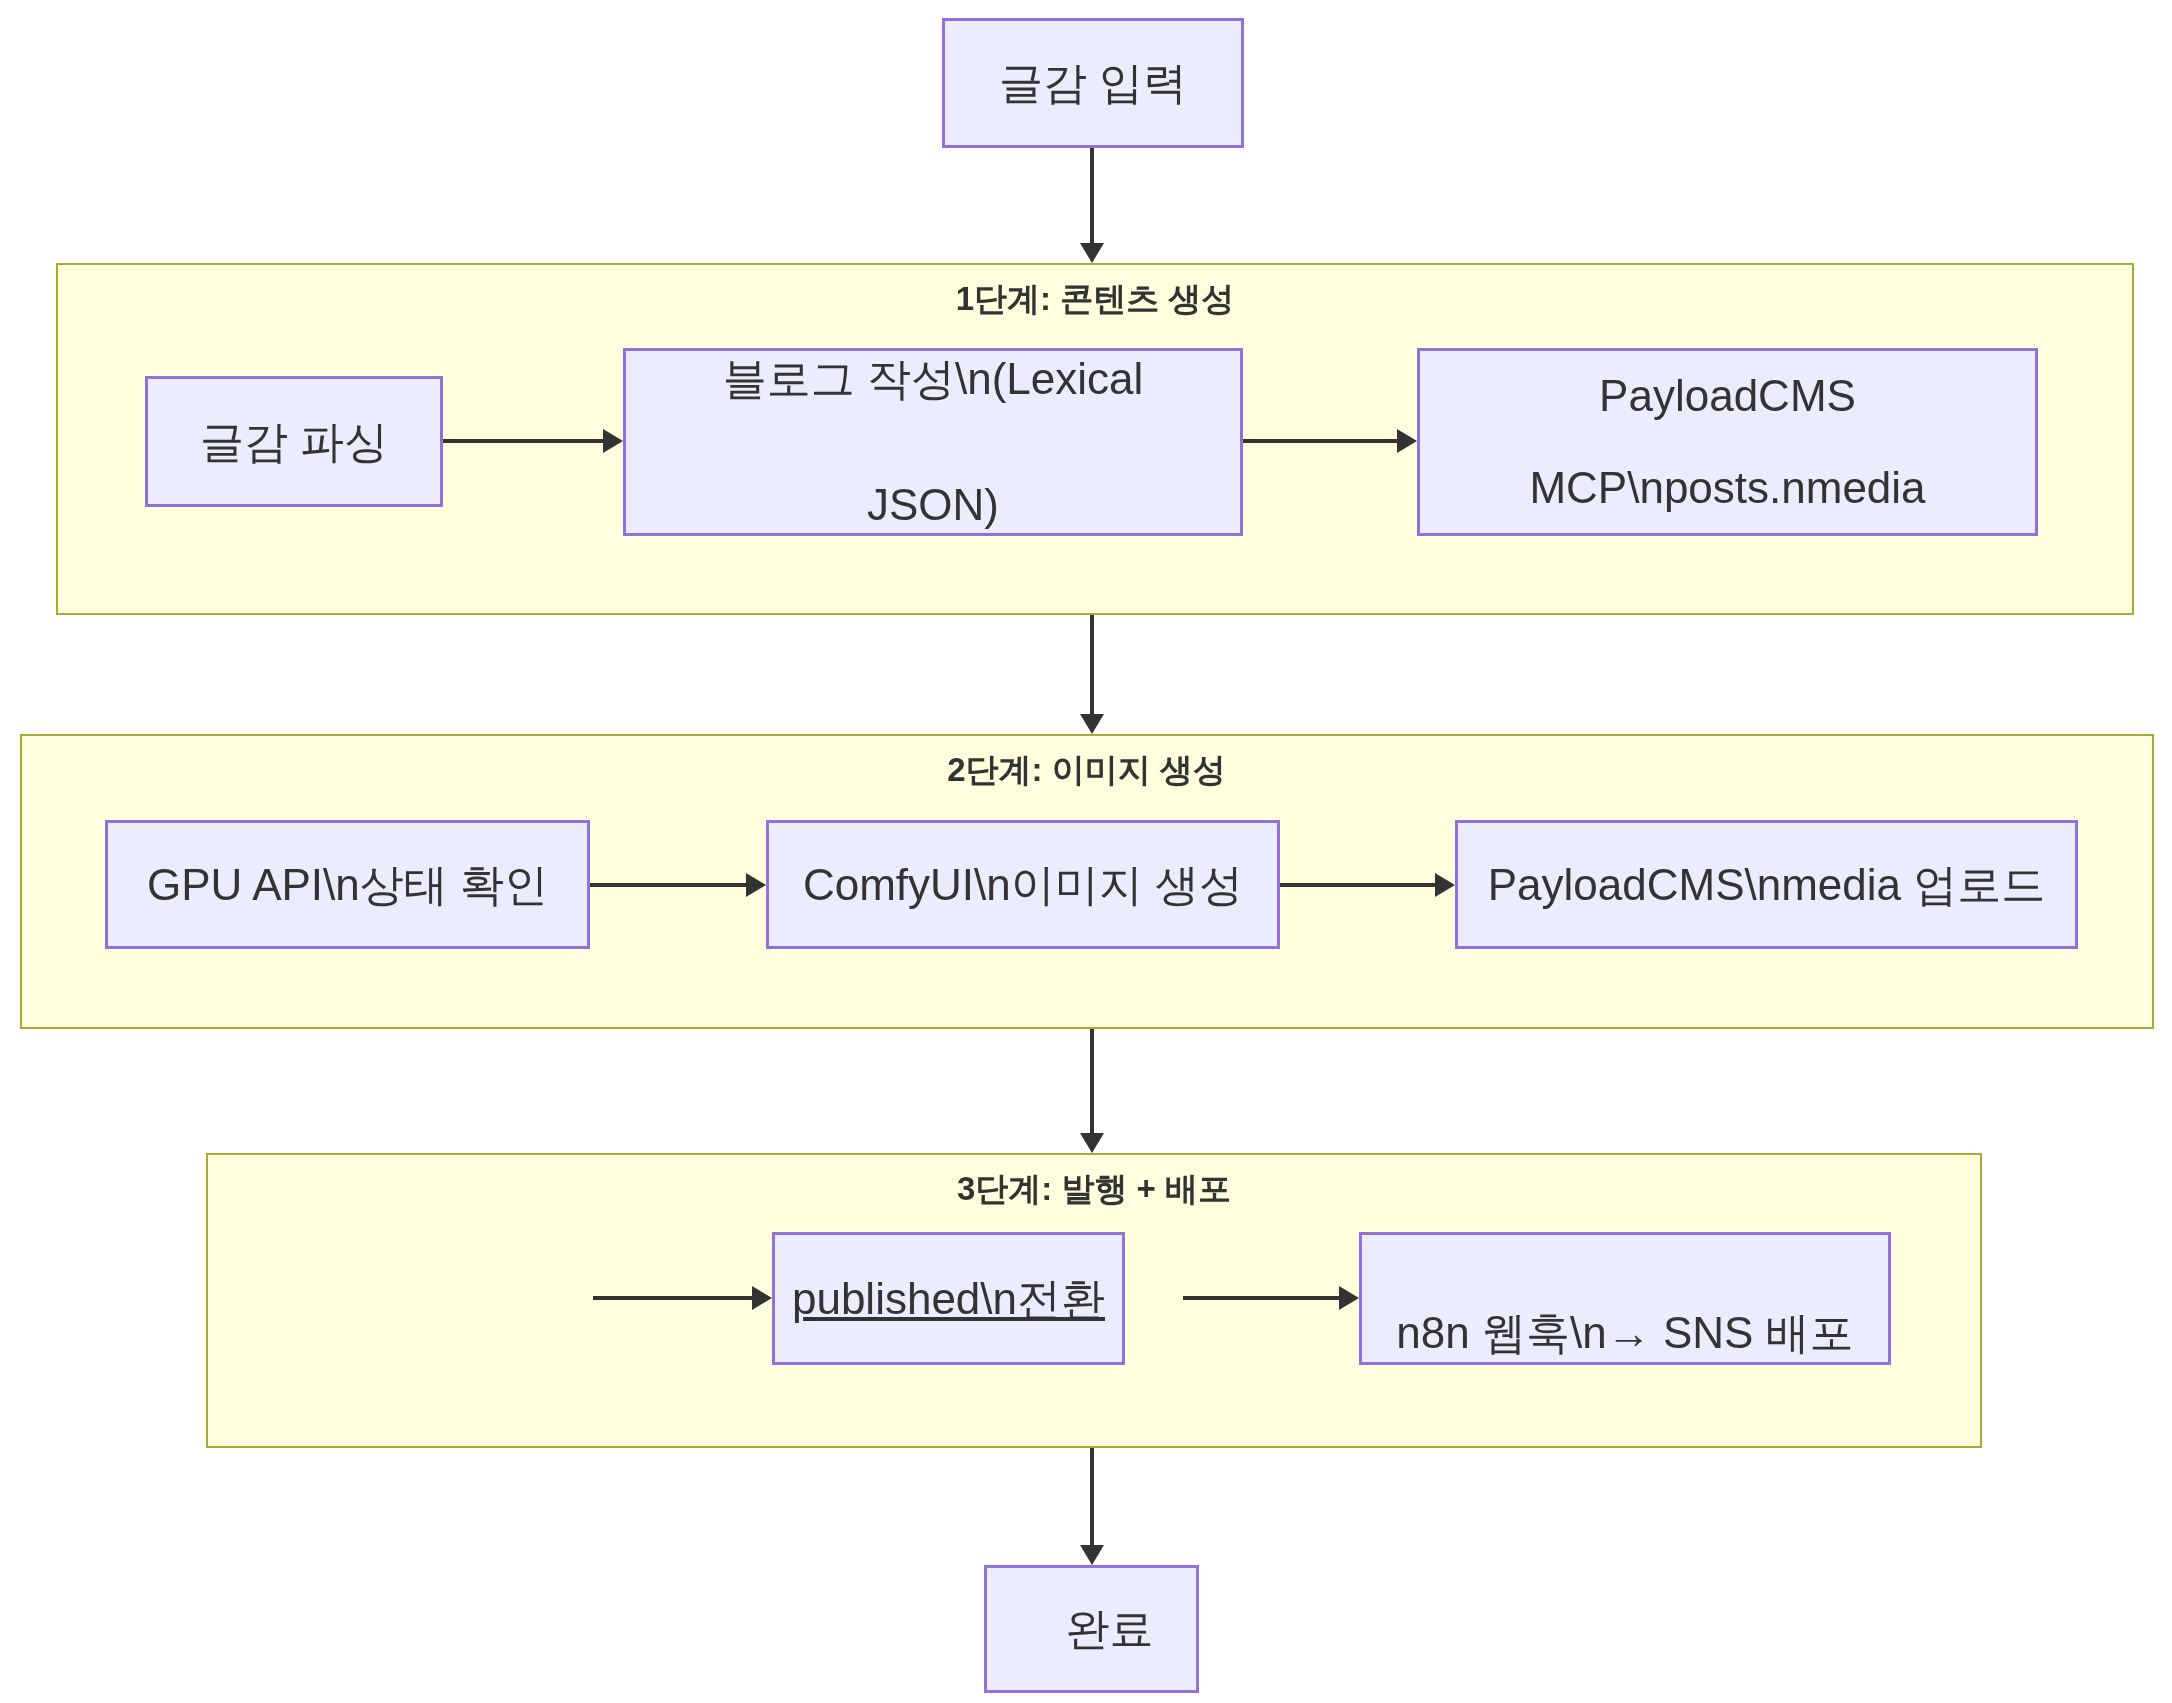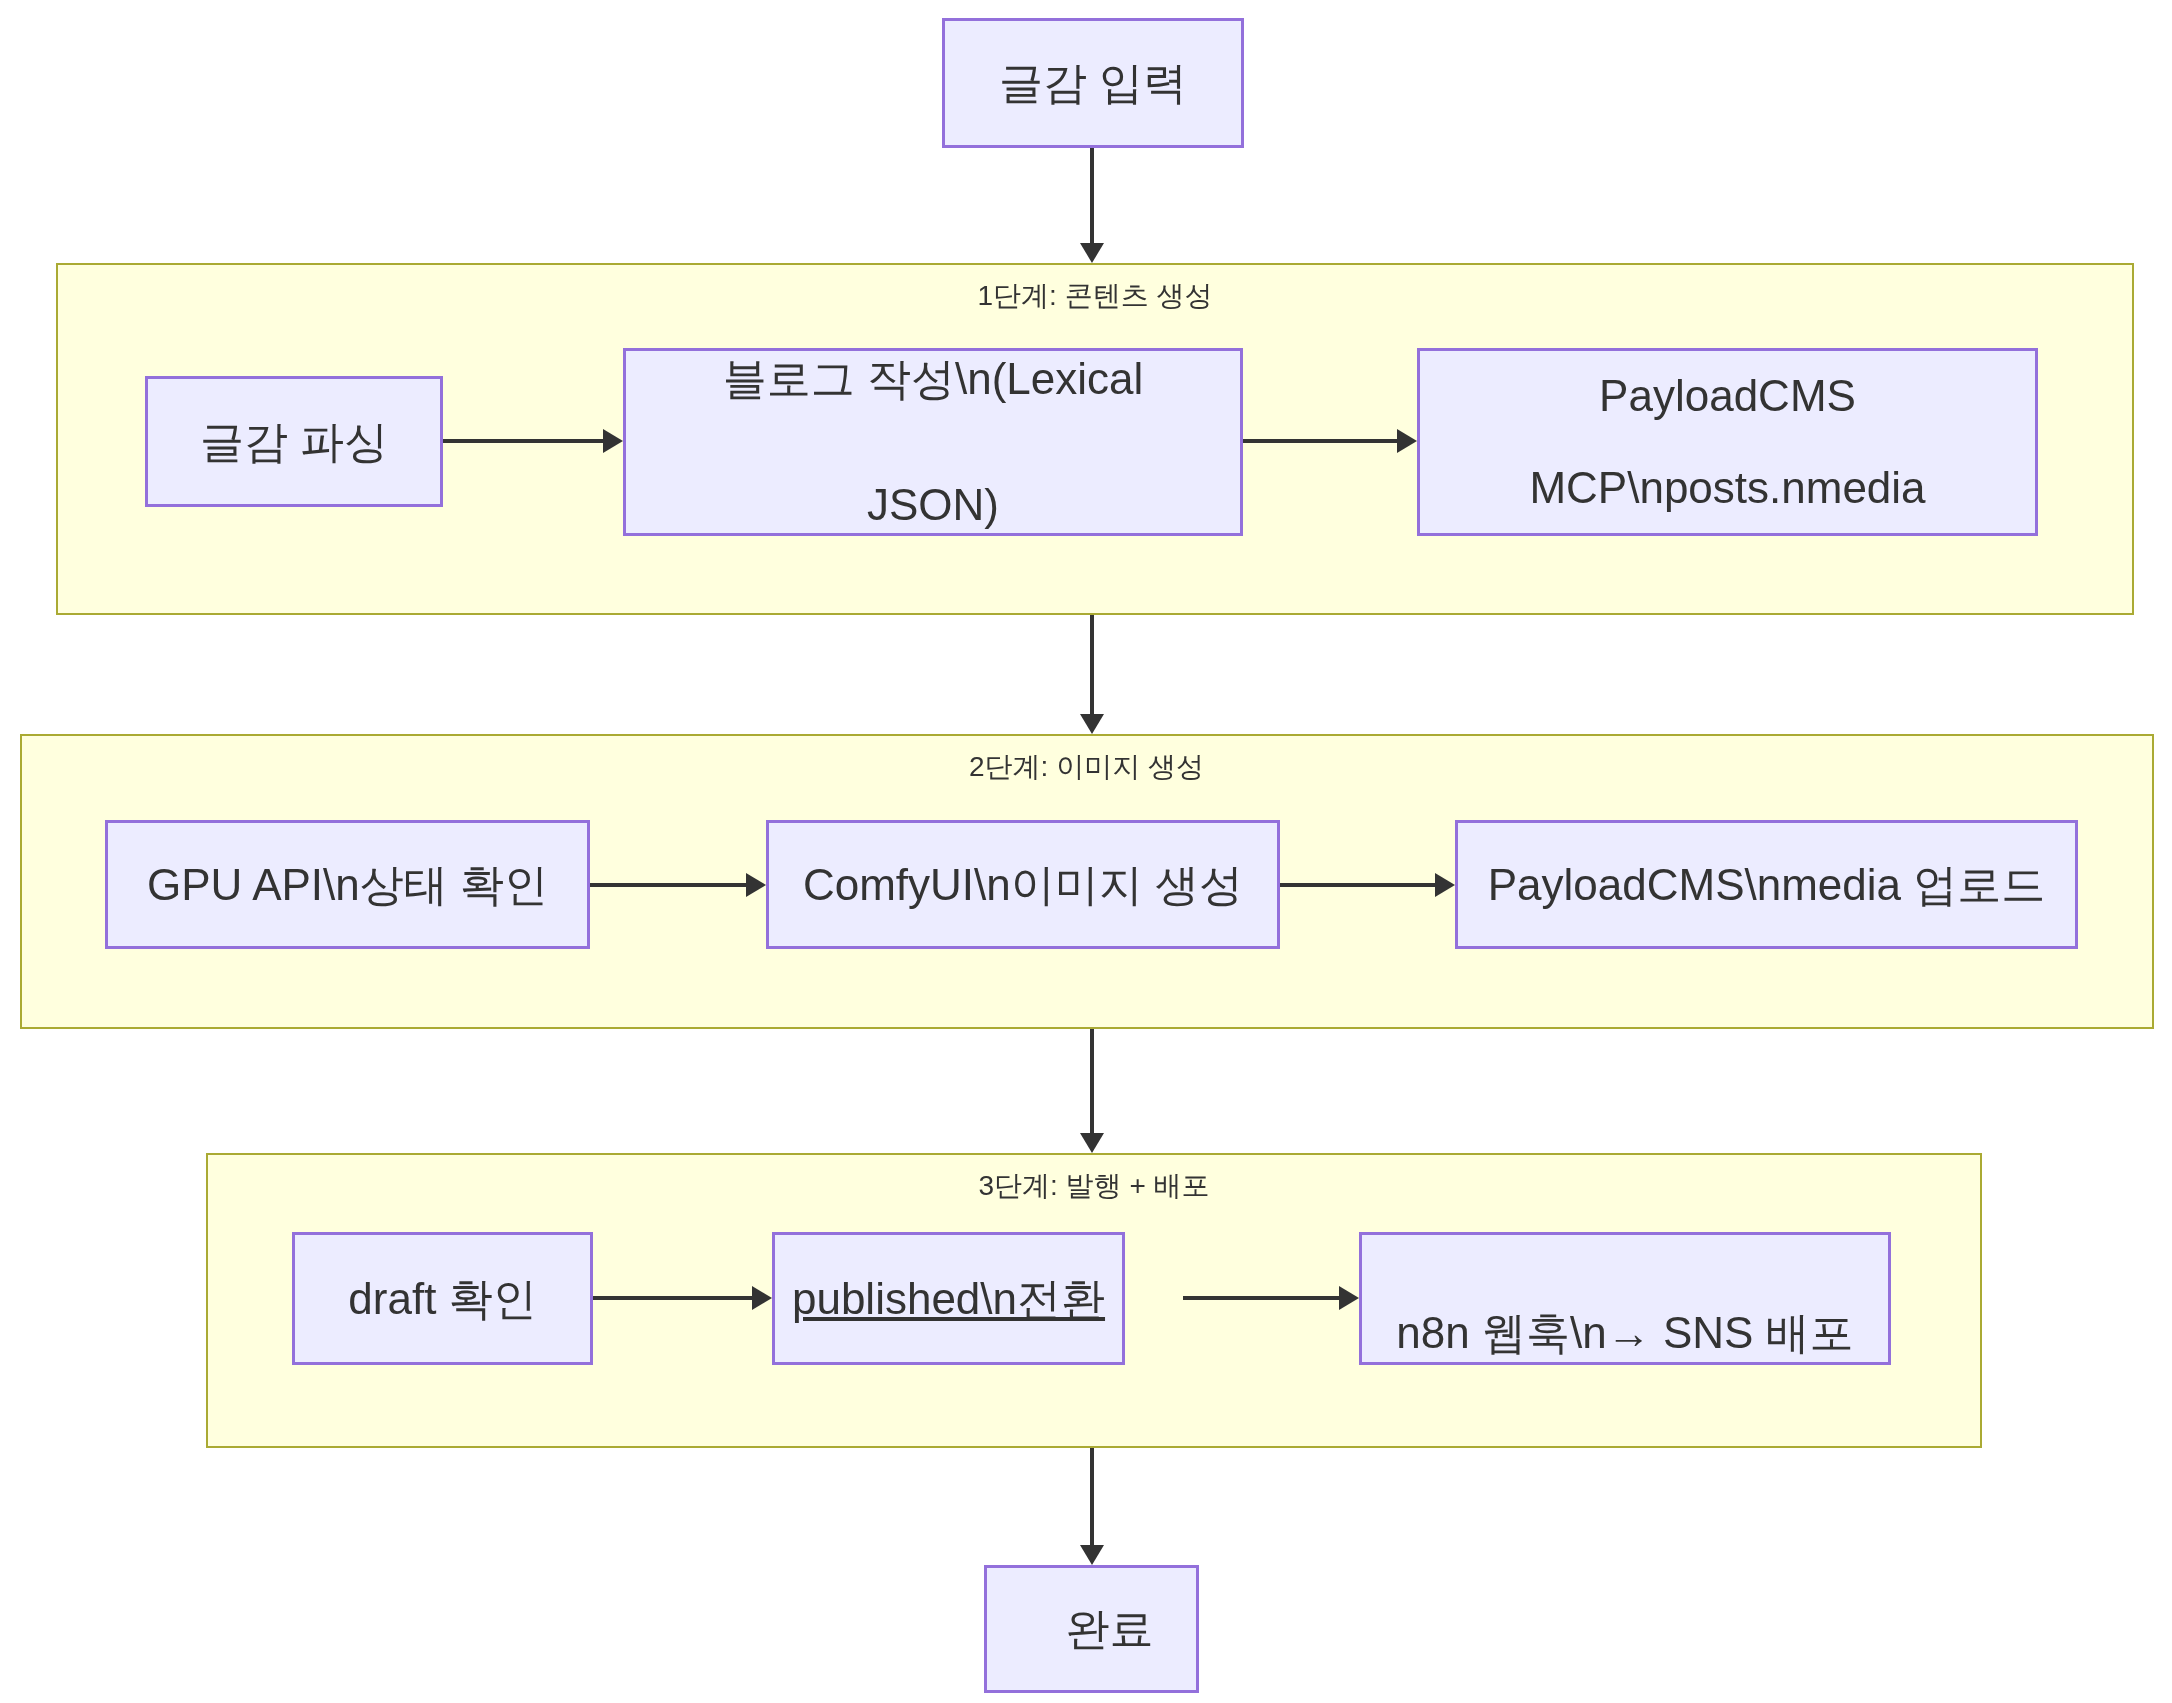--- a/index.html
+++ b/index.html
@@ -36,22 +36,23 @@
     box-sizing: border-box;
     background: var(--stage-fill, #FFFFDE);
     border: 2.4px solid var(--stage-border, #AAAA33);
   }
   .stage-title {
     position: absolute;
     top: 12px;
     left: 0;
     width: 100%;
     text-align: center;
-    font-size: 28px;
+    font-size: 33px;
     color: var(--text, #333333);
+    font-weight: bold;
   }
   .edge-v {
     position: absolute;
     width: 3.5px;
     background: var(--edge, #333333);
   }
   .edge-h {
     position: absolute;
     height: 3.5px;
     background: var(--edge, #333333);
@@ -123,23 +124,20 @@
   <div class="ah-right" style="left:746px; top:873px;"></div>
   <div class="edge-h" style="left:1280px; top:883px; width:156px;"></div>
   <div class="ah-right" style="left:1435px; top:873px;"></div>
 
   <div class="edge-v" style="left:1090px; top:1029px; height:105px;"></div>
   <div class="ah-down" style="left:1080px; top:1133px;"></div>
 
   <div class="stage" style="left:206px; top:1153px; width:1776px; height:295px;">
     <div class="stage-title">3단계: 발행 + 배포</div>
   </div>
-  <div class="node" style="left:292px; top:1232px; width:301px; height:133px;">
-    <span>draft 확인</span>
-  </div>
   <div class="node" style="left:772px; top:1232px; width:353px; height:133px;text-decoration:underline;">
     <span>published\n전환</span>
   </div>
   <div class="node" style="left:1359px; top:1232px; width:532px; height:133px;justify-content:flex-end;">
     <span>n8n 웹훅\n→ SNS 배포</span>
   </div>
 
   <div class="edge-h" style="left:593px; top:1296px; width:159px;"></div>
   <div class="ah-right" style="left:752px; top:1286px;"></div>
   <div class="edge-h" style="left:1183px; top:1296px; width:157px;"></div>

